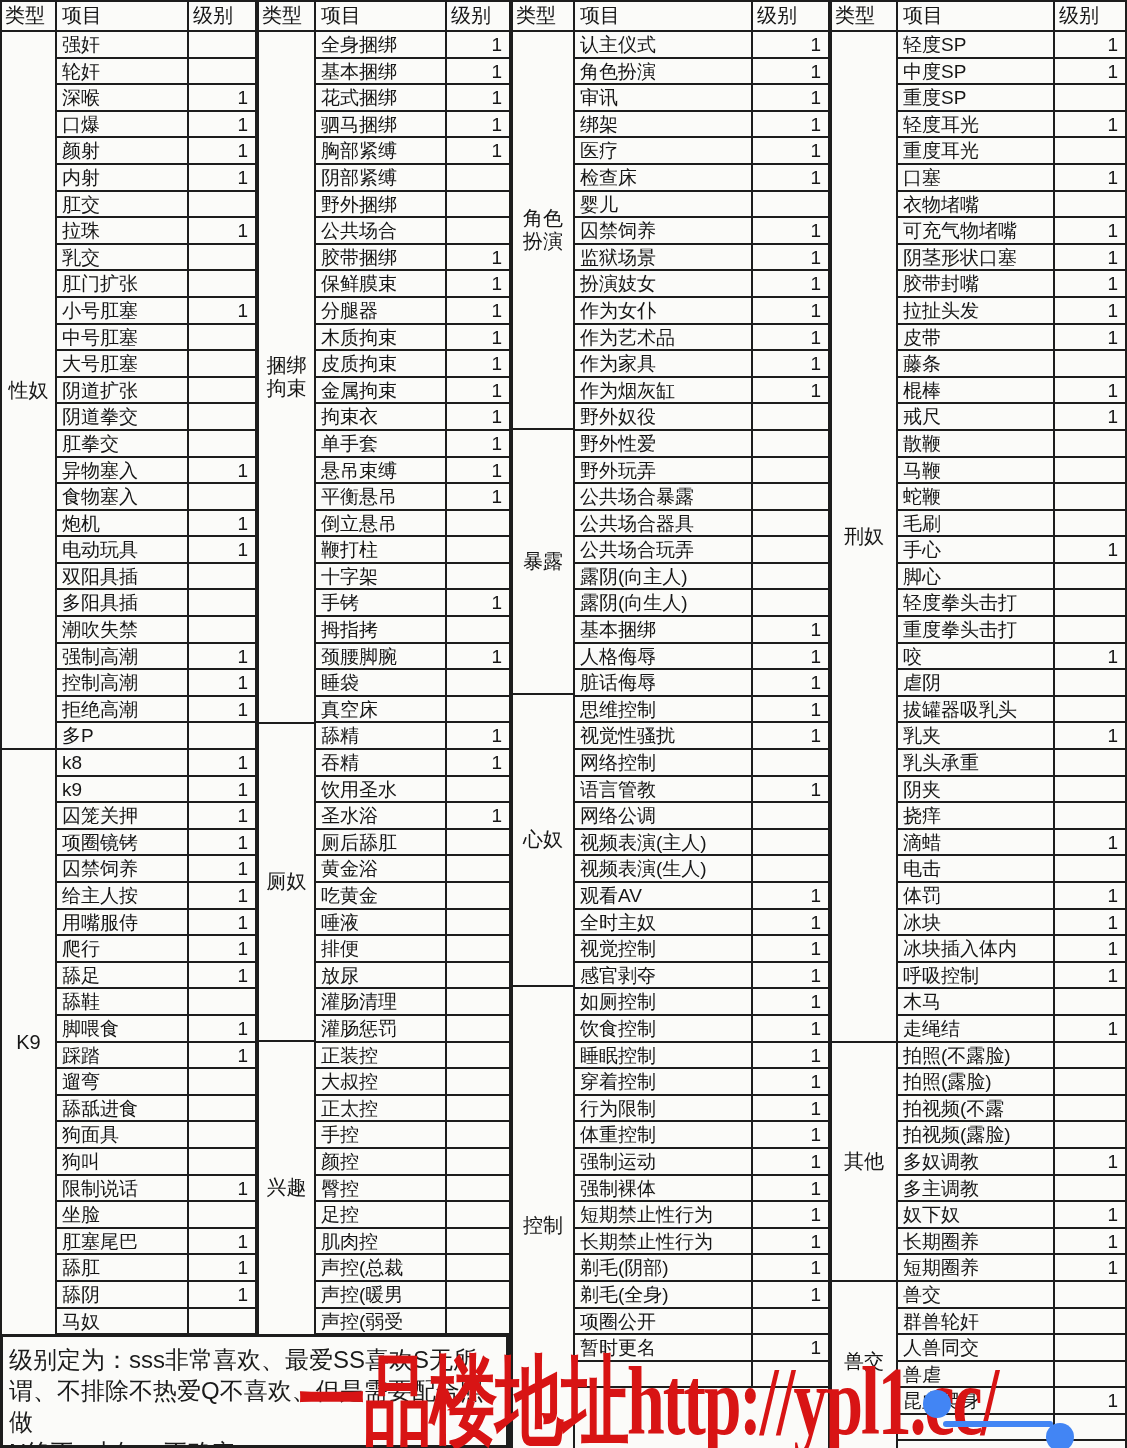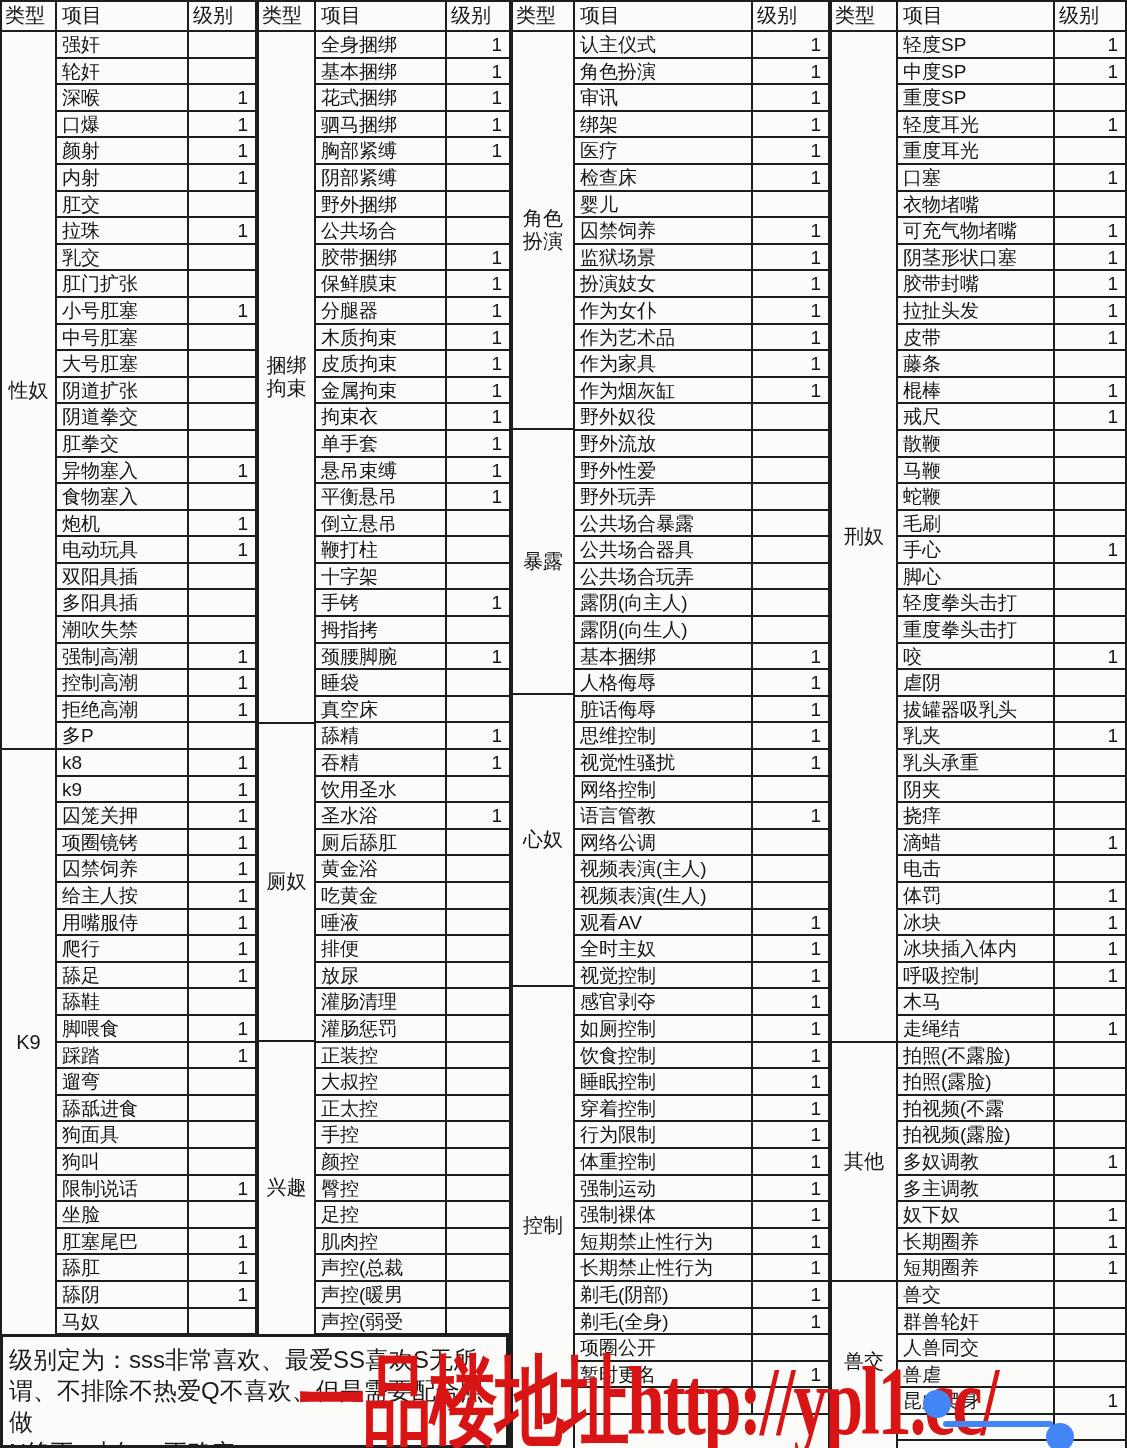--- a/index.html
+++ b/index.html
@@ -533,24 +533,20 @@
         </div>
         <div class="row">
           <div class="cell item-cell">作为烟灰缸</div>
           <div class="cell level-cell" style="width: 75px;">1</div>
         </div>
         <div class="row">
           <div class="cell item-cell">野外奴役</div>
           <div class="cell level-cell" style="width: 75px;"></div>
         </div>
         <div class="row">
-          <div class="cell item-cell">野外流放</div>
-          <div class="cell level-cell" style="width: 75px;"></div>
-        </div>
-        <div class="row">
           <div class="cell item-cell">野外性爱</div>
           <div class="cell level-cell" style="width: 75px;"></div>
         </div>
         <div class="row">
           <div class="cell item-cell">野外玩弄</div>
           <div class="cell level-cell" style="width: 75px;"></div>
         </div>
         <div class="row">
           <div class="cell item-cell">公共场合暴露</div>
           <div class="cell level-cell" style="width: 75px;"></div>

